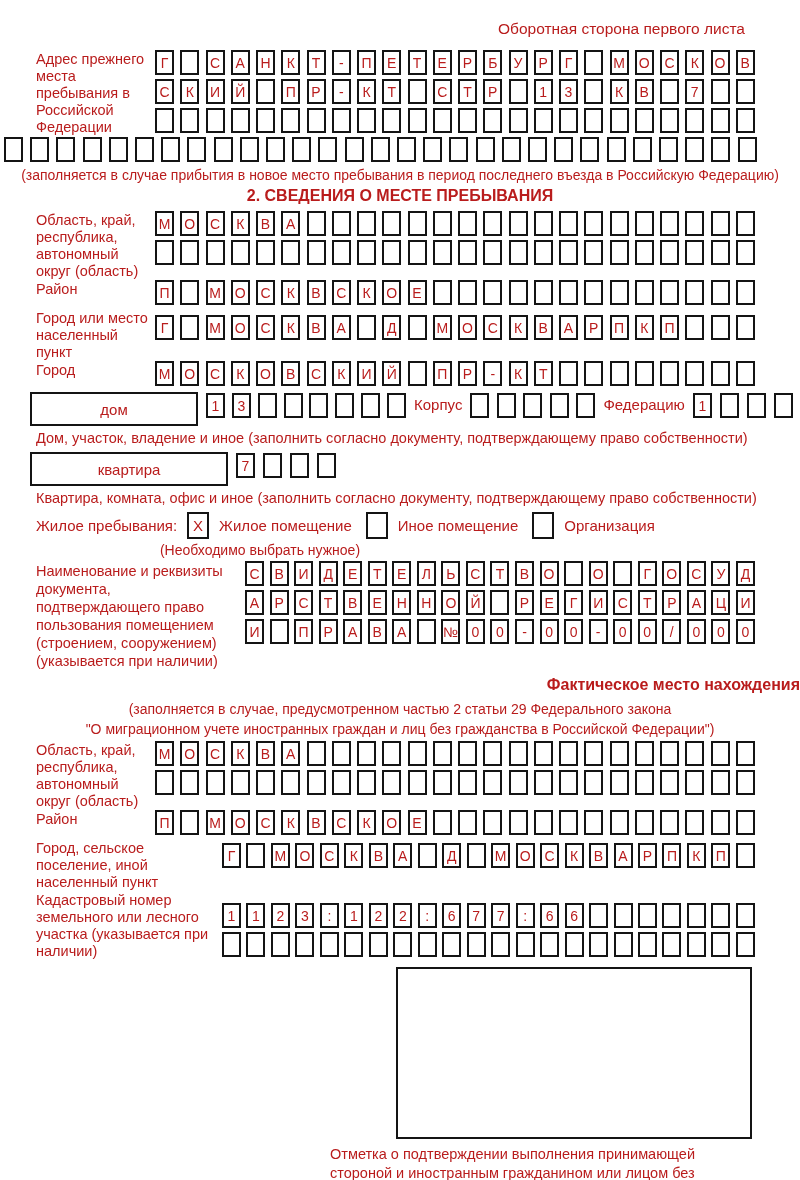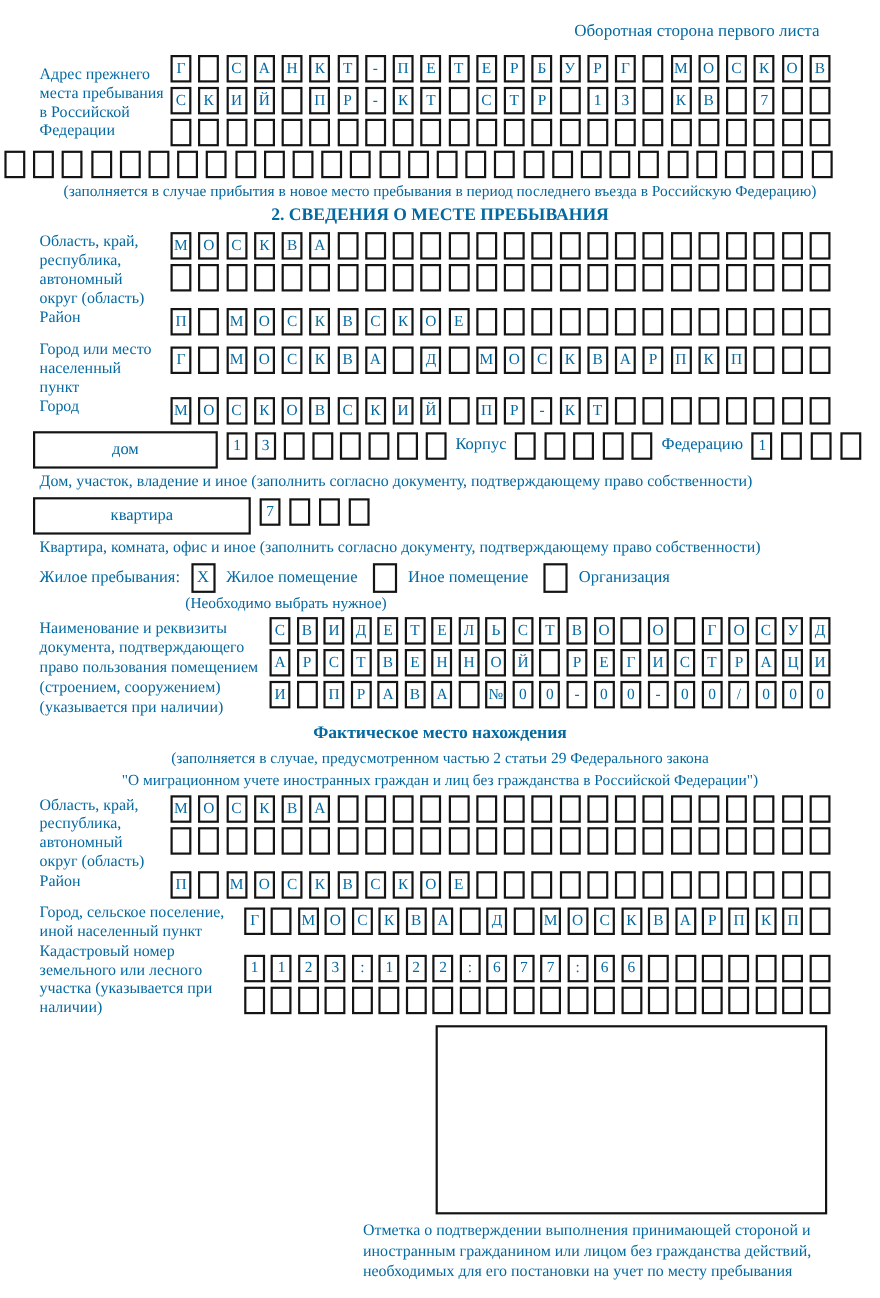--- a/index.html
+++ b/index.html
@@ -1,18 +1,18 @@
 <!DOCTYPE html>
 <html><head>
 <meta charset="utf-8">
 <style>
   html,body{margin:0;padding:0;background:#fff;}
   .page{
-    position:relative;width:800px;height:1180px;background:#ffffff;color:#0369a1;
-    font-family:Liberation Serif, serif;overflow:hidden;
+    position:relative;width:800px;height:1180px;background:#ffffff;color:#b91c1c;
+    font-family:Liberation Sans, sans-serif;overflow:hidden;
   }
   .top-note{ text-align:right;padding:20px 55px 0 0;font-size:15.5px; }
 
   
   .cells{display:flex;justify-content:space-between;margin-bottom:4px;}
   .cell{
     width:19px;height:25px;border:2px solid #141414;box-sizing:border-box;
     display:flex;align-items:center;justify-content:center;
     font-size:14px;line-height:1;background:#fff;flex:none;
   }
@@ -52,21 +52,21 @@
   .stamp-box{margin:6px 0 0 396px;width:356px;height:172px;border:2px solid #141414;box-sizing:border-box;background:#fff;}
   .stamp-caption{margin:6px 0 0 330px;width:428px;text-align:left;font-size:14.5px;line-height:18.5px;}
 </style>
 </head>
 <body>
 
 <div class="page">
 
   <div class="top-note">Оборотная сторона первого листа</div>
 
-  <div class="frow" style="margin-top:12px;align-items:center;">
+  <div class="frow" style="margin-top:12px;">
     <div class="lbl">Адрес прежнего места пребывания в Российской Федерации</div>
     <div>
       <div class="cells w24">
           <span class="cell">Г</span>
           <span class="cell"></span>
           <span class="cell">С</span>
           <span class="cell">А</span>
           <span class="cell">Н</span>
           <span class="cell">К</span>
           <span class="cell">Т</span>
@@ -445,21 +445,21 @@
           <span class="cell">0</span>
           <span class="cell">0</span>
           <span class="cell">/</span>
           <span class="cell">0</span>
           <span class="cell">0</span>
           <span class="cell">0</span>
         </div>
     </div>
   </div>
 
-  <div class="sec-title" style="margin-top:6px;">Фактическое место нахождения</div>
+  <div class="sec-title" style="margin-top:6px;text-align:right;">Фактическое место нахождения</div>
   <div class="note-c">(заполняется в случае, предусмотренном частью 2 статьи 29 Федерального закона</div>
   <div class="note-c">"О миграционном учете иностранных граждан и лиц без гражданства в Российской Федерации")</div>
 
   <div class="frow" style="margin-top:3px;">
     <div class="lbl">Область, край, республика, автономный округ (область)</div>
     <div>
       <div class="cells w24">
           <span class="cell">М</span>
           <span class="cell">О</span>
           <span class="cell">С</span>

